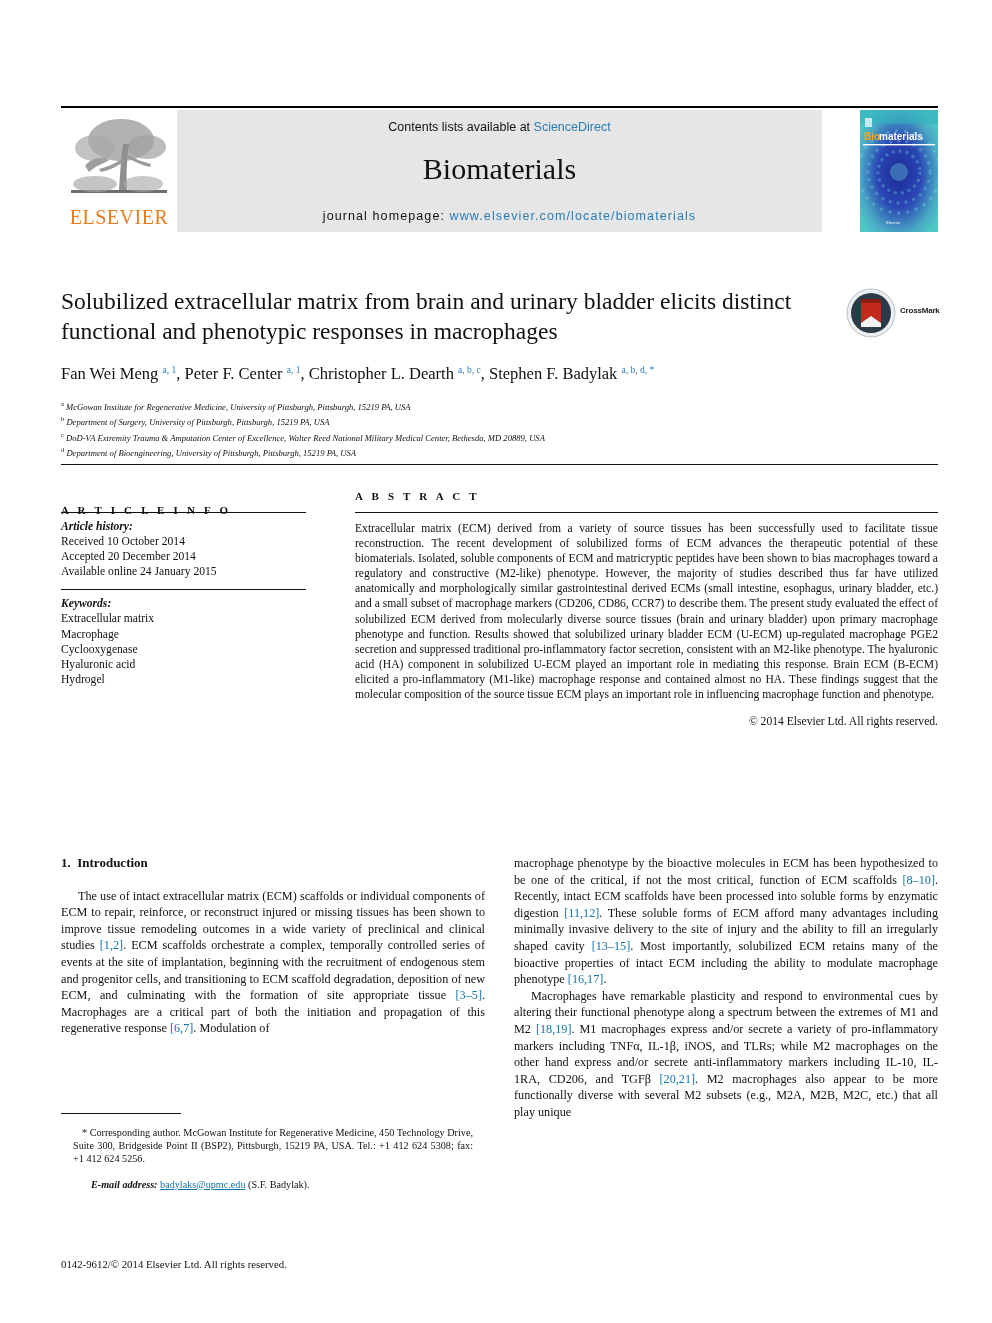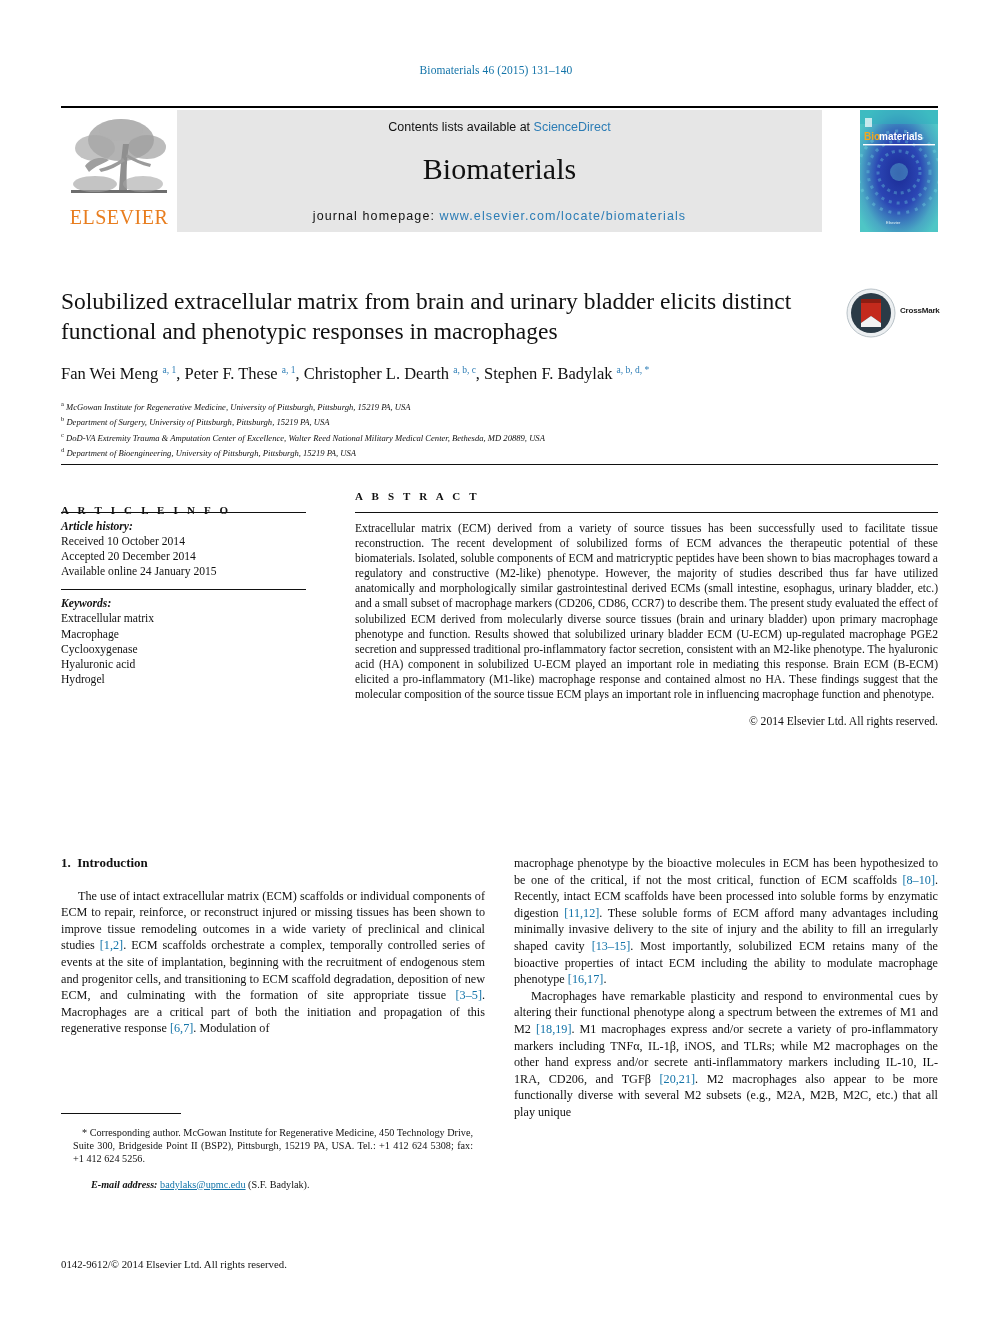--- a/index.html
+++ b/index.html
@@ -85,20 +85,21 @@
     color: #111;
   }
   .homepage-line {
     position: absolute;
     bottom: 9px; left: 0; width: 100%;
     text-align: center;
     font-family: "Liberation Sans", sans-serif;
     font-size: 12.5px;
     letter-spacing: 1.1px;
     color: #111;
+    padding-left: 10px;
   }
   .homepage-line .url { color: #2b7cb5; }
   .cover-thumb {
     position: absolute;
     right: 0;
     top: 2px;
     width: 78px;
     height: 122px;
     overflow: hidden;
     background: #a21caf;
@@ -277,21 +278,20 @@
     line-height: 14.5px;
   }
   .doi-link { color: #1273a8; }
   .issn-line { color: #111; margin-top: 28px; }
 </style>
 </head>
 <body>
 
 <div id="page">
 
-  <div class="runhead">Biomaterials 46 (2015) 131–140</div>
 
   <div class="masthead">
 
     <div class="mast-logo">
       <div class="tree-wrap">
         <svg width="108" height="92" viewBox="0 0 108 92" aria-hidden="true">
           <g fill="#8a8a8a">
             <ellipse cx="56" cy="26" rx="33" ry="21" fill="#9a9a9a" opacity=".75"></ellipse>
             <ellipse cx="30" cy="34" rx="20" ry="13" fill="#a8a8a8" opacity=".7"></ellipse>
             <ellipse cx="82" cy="33" rx="19" ry="12" fill="#a0a0a0" opacity=".7"></ellipse>
@@ -342,21 +342,21 @@
         <rect x="3" y="34" width="72" height="1.4" fill="#ffffff"></rect>
         <rect x="5" y="8" width="7" height="9" fill="#ffffff" opacity=".7"></rect>
         <text x="26" y="114" font-family="Liberation Sans, sans-serif" font-size="4" fill="#e8f7f7">Elsevier</text>
       </svg>
     </div>
   </div>
 
   <div class="title-block">
     <h1 class="paper-title">Solubilized extracellular matrix from brain and urinary bladder elicits distinct functional and phenotypic responses in macrophages</h1>
     <div class="authors">
-      <span><span>Fan Wei Meng</span> <sup class="aff">a, 1</sup></span><span>, </span><span><span>Peter F. These</span> <sup class="aff">a, 1</sup></span><span>, </span><span><span>Christopher L. Dearth</span> <sup class="aff">a, b, c</sup></span><span>, </span><span><span>Stephen F. Badylak</span> <sup class="aff">a, b, d, *</sup></span>
+      <span><span>Fan Wei Meng</span> <sup class="aff">a, 1</sup></span><span>, </span><span><span>Peter F. Center</span> <sup class="aff">a, 1</sup></span><span>, </span><span><span>Christopher L. Dearth</span> <sup class="aff">a, b, c</sup></span><span>, </span><span><span>Stephen F. Badylak</span> <sup class="aff">a, b, d, *</sup></span>
     </div>
   </div>
 
   <div class="crossmark">
     <div class="cm-badge">
       <svg width="50" height="50" viewBox="0 0 50 50" aria-hidden="true">
         <circle cx="25" cy="25" r="24" fill="#eceff1" stroke="#b9c2c8" stroke-width="1"></circle>
         <circle cx="25" cy="25" r="20" fill="#2b3b47"></circle>
         <path d="M15 11 h20 v24 l-10 -7 l-10 7 z" fill="#c42a1c"></path>
         <path d="M15 11 h20 v4 h-20 z" fill="#8d1d12"></path>

